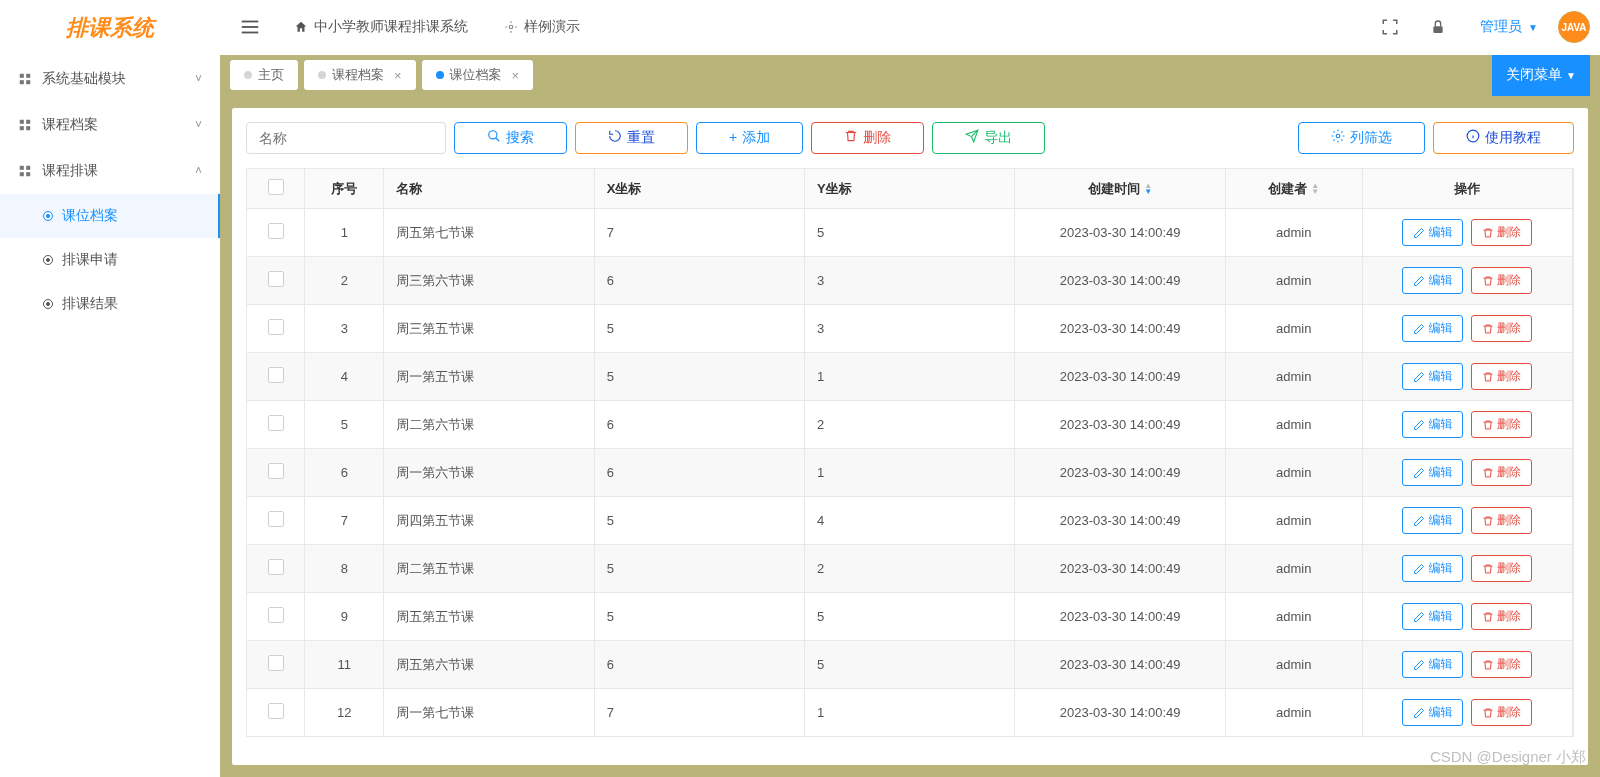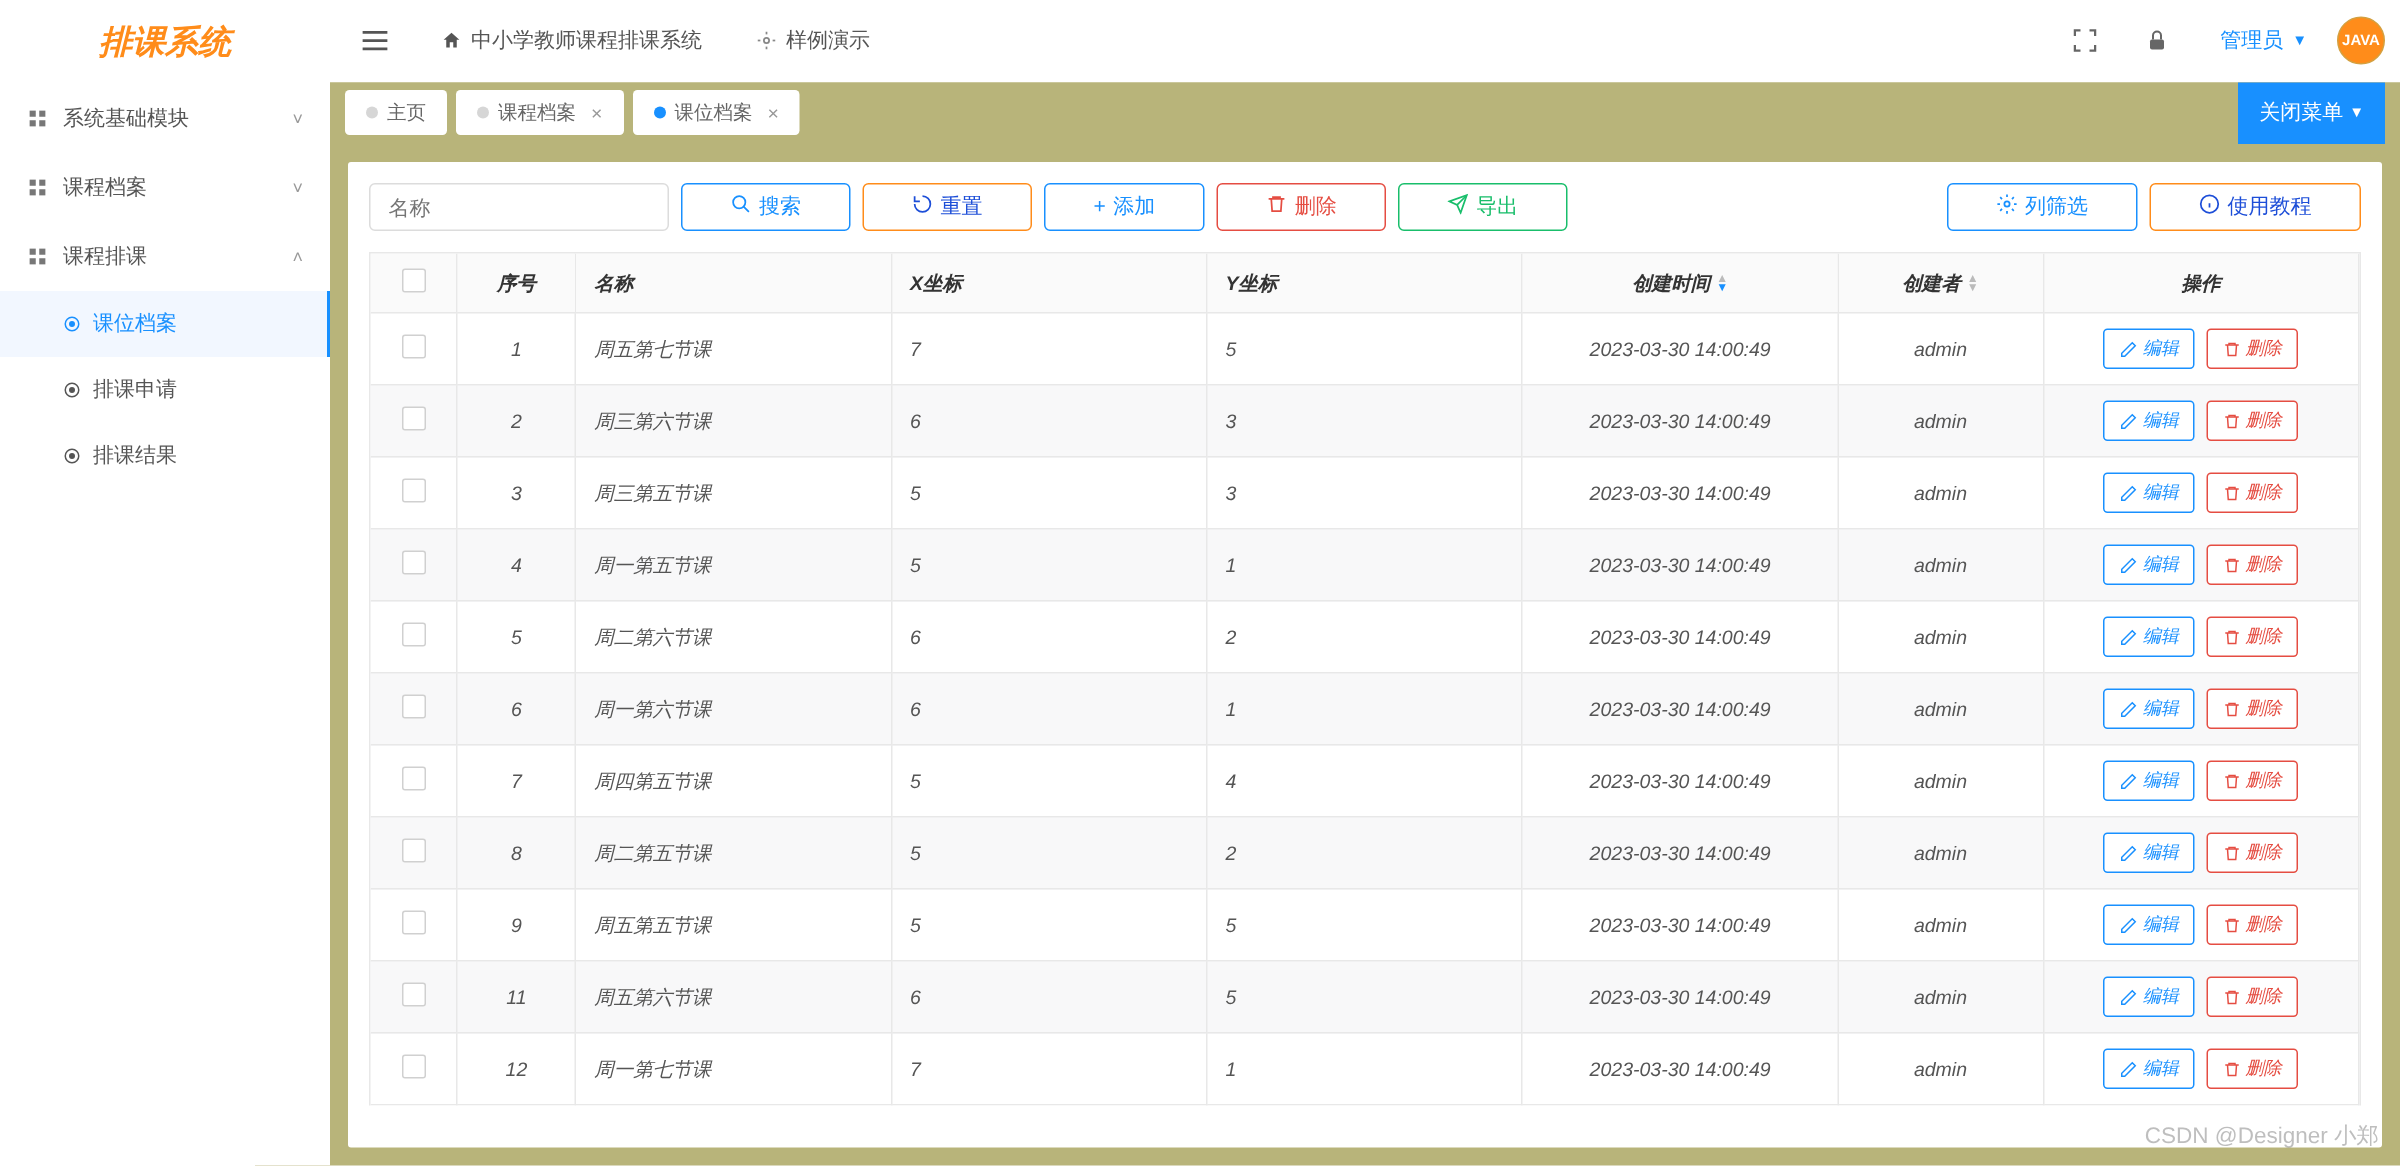--- a/index.html
+++ b/index.html
@@ -50,21 +50,21 @@
     .toolbar { display: flex; gap: 8px; align-items: center; margin-bottom: 14px; }
     .toolbar .spacer { flex: 1; }
     .input { border: 1px solid #dcdcdc; border-radius: 4px; padding: 7px 12px; width: 200px; font-size: 14px; outline: none; }
     .btn { border: 1px solid; border-radius: 4px; padding: 6px 32px; background: #fff; cursor: pointer; font-size: 14px; display: inline-flex; align-items: flex-start; gap: 5px; }
     .btn-primary { border-color: #1890ff; color: #1890ff; }
     .btn-warning { border-color: #ff8c1a; color: #1d4ed8; }
     .btn-success { border-color: #19be6b; color: #19be6b; }
     .btn-danger { border-color: #e54d42; color: #e54d42; }
     
     
-    .table-wrap { flex: 1; border: 1px solid #e8e8e8; border-bottom: none; overflow: hidden; position: relative; font-style: italic; }
+    .table-wrap { flex: 1; border: 1px solid #e8e8e8; border-bottom: none; overflow: hidden; position: relative; }
     .table-scroll { height: 100%; overflow-y: auto; }
     table { width: 100%; border-collapse: collapse; table-layout: fixed; }
     th, td { border-bottom: 1px solid #e8e8e8; border-right: 1px solid #e8e8e8; padding: 10px 12px; text-align: left; font-size: 13px; color: #555; }
     th { background: #fafafa; font-weight: 600; color: #333; position: sticky; top: 0; }
     tbody tr:nth-child(even) { background: #f8f8f9; }
     .col-check { width: 55px; text-align: center; }
     .col-idx { width: 75px; text-align: center; }
     .col-name { width: 200px; }
     .col-x { width: 200px; }
     .col-y { width: 200px; }

